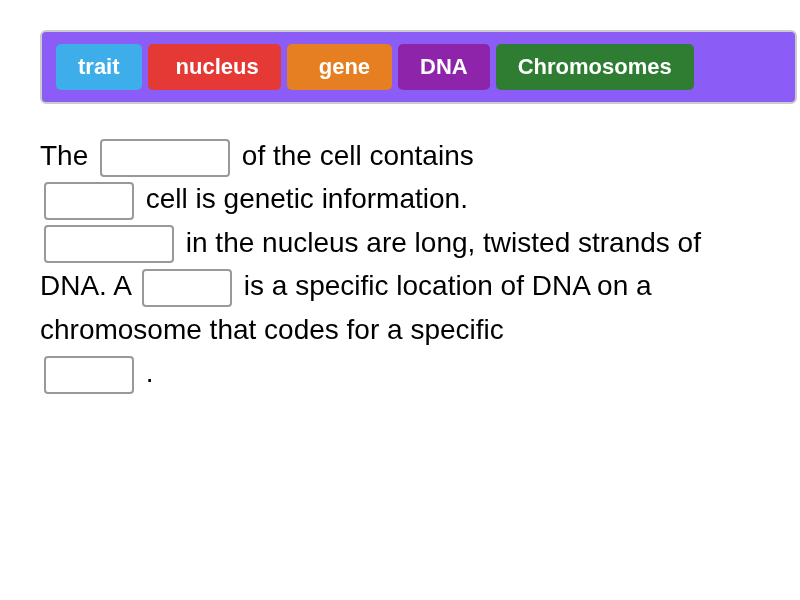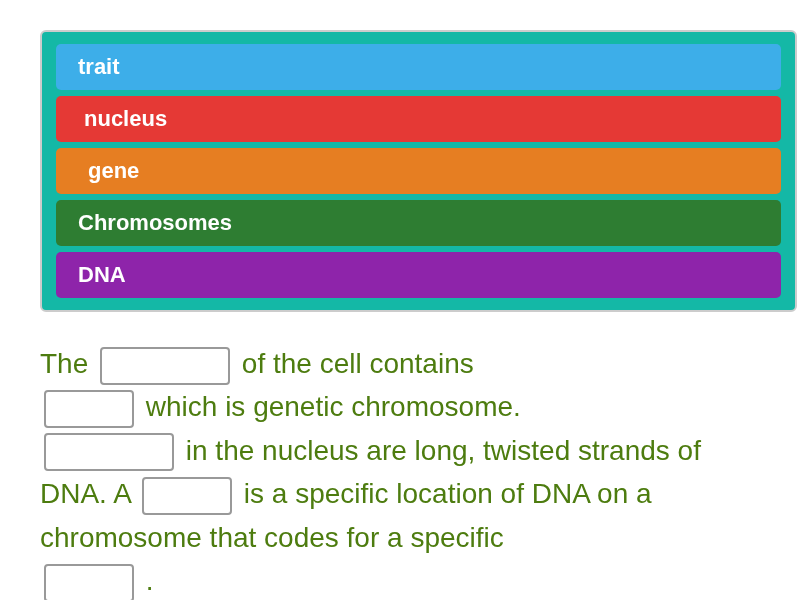--- a/index.html
+++ b/index.html
@@ -16,27 +16,26 @@
       overflow: hidden;
     }
 
     .container {
       padding: 30px 40px;
     }
 
     
     .word-bank {
       display: flex;
-      flex-direction: column;
       gap: 6px;
       padding: 12px 14px;
       border: 2px solid #cccccc;
       border-radius: 6px;
       margin-bottom: 30px;
-      background: #14b8a6;
+      background: #8b5cf6;
       width: 757px;
     }
 
     .word-tile {
       padding: 10px 22px;
       border-radius: 5px;
       color: #ffffff;
       font-size: 22px;
       font-weight: bold;
       cursor: pointer;
@@ -46,21 +45,21 @@
     .tile-trait       { background-color: #3daee9; }
     .tile-nucleus     { background-color: #e53935; padding-left: 28px; }
     .tile-gene        { background-color: #e67e22; padding-left: 32px; }
     .tile-chromosomes { background-color: #2e7d32; }
     .tile-dna         { background-color: #8e24aa; }
 
     
     .passage {
       font-size: 28px;
       line-height: 1.55;
-      color: #4d7c0f;
+      color: #000000;
     }
 
     .blank {
       display: inline-block;
       width: 100px;
       height: 38px;
       border: 2px solid #999999;
       border-radius: 4px;
       vertical-align: middle;
       margin: 0 4px;
@@ -77,31 +76,31 @@
   </style>
 </head>
 <body>
 
 <div class="container">
 
   <div class="word-bank">
     <div class="word-tile tile-trait">trait</div>
     <div class="word-tile tile-nucleus">nucleus</div>
     <div class="word-tile tile-gene">gene</div>
+    <div class="word-tile tile-dna">DNA</div>
     <div class="word-tile tile-chromosomes">Chromosomes</div>
-    <div class="word-tile tile-dna">DNA</div>
   </div>
 
   <div class="passage">
     <span>The</span>
     <span class="blank blank-wide"></span>
     <span>of  the cell contains</span>
     <br>
     <span class="blank blank-medium"></span>
-    <span>which is genetic chromosome.</span>
+    <span>cell is genetic information.</span>
     <br>
     <span class="blank blank-wide"></span>
     <span>in the nucleus are long, twisted strands of DNA. A</span>
     <span class="blank blank-medium"></span>
     <span>is a specific location of DNA on a chromosome that codes for a specific</span>
     <br>
     <span class="blank blank-medium"></span>
     <span>.</span>
   </div>
 

